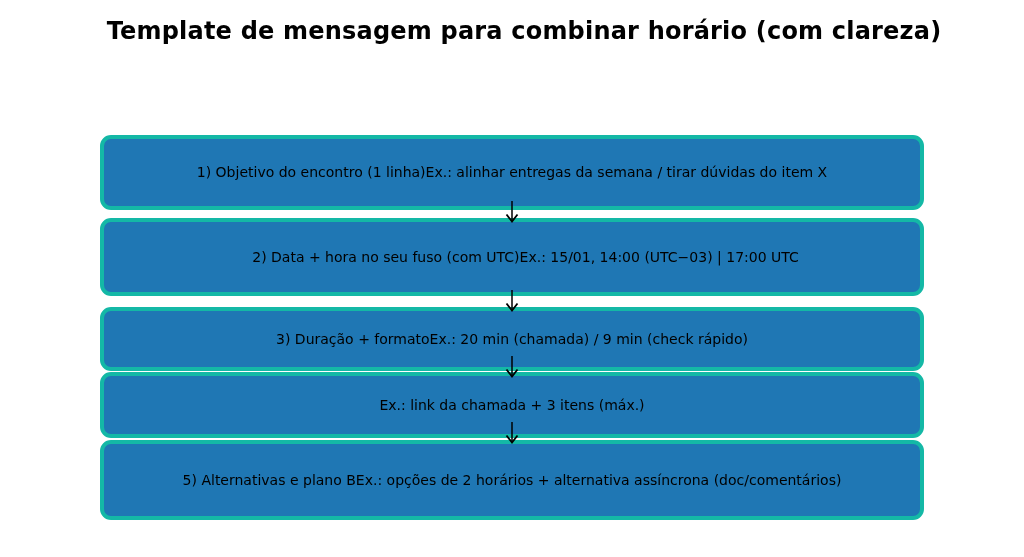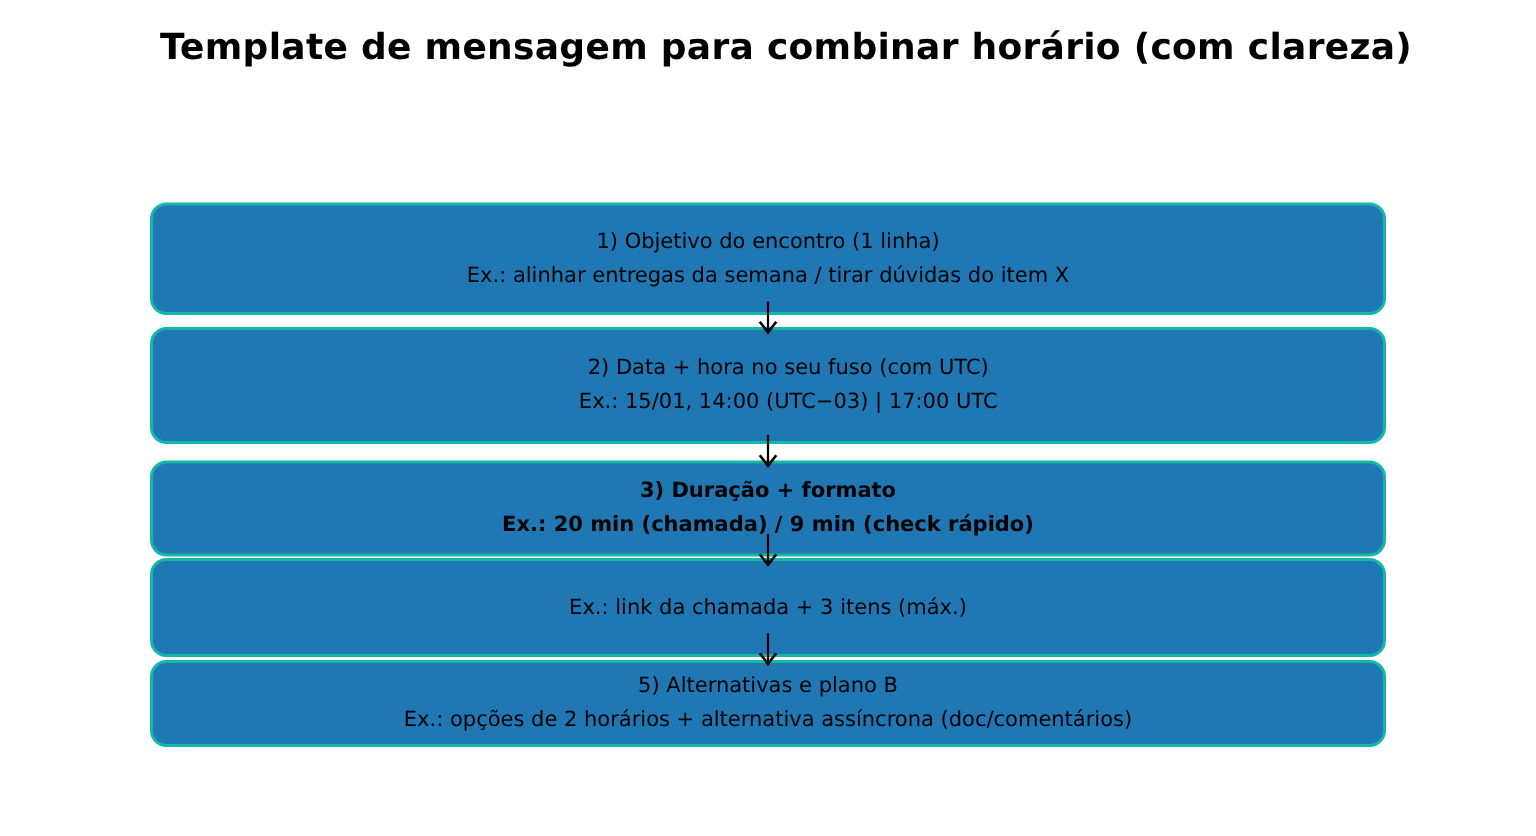--- a/index.html
+++ b/index.html
@@ -26,40 +26,40 @@
     font-weight: bold;
     letter-spacing: 0.2px;
     margin: 12px;
   }
   .flow-box {
     position: absolute;
     left: 100px;
     width: 824px;
     box-sizing: border-box;
     background: #1f77b4;
-    border: 2px solid #14b8a6;
+    border: 4px solid #14b8a6;
     border-radius: 11px;
     display: flex;
-    flex-direction: column;
+    flex-direction: row;
     justify-content: center;
     align-items: center;
     text-align: center;
     z-index: 1;
   }
   .flow-box .line {
     font-size: 14px;
     line-height: 23px;
     color: #000000;
     white-space: nowrap;
   }
   .b1 { top: 135px; height: 75px; }
   .b2 { top: 218px; height: 78px; padding-left: 27px; }
-  .b3 { top: 307px; height: 64px; font-weight: bold; }
+  .b3 { top: 307px; height: 64px; }
   .b4 { top: 372px; height: 66px; }
-  .b5 { top: 440px; height: 58px; }
+  .b5 { top: 440px; height: 80px; }
   .arrow {
     position: absolute;
     left: 504px;
     width: 16px;
     height: 23px;
     z-index: 2;
   }
   .a1 { top: 201px; }
   .a2 { top: 290px; }
   .a3 { top: 356px; }

